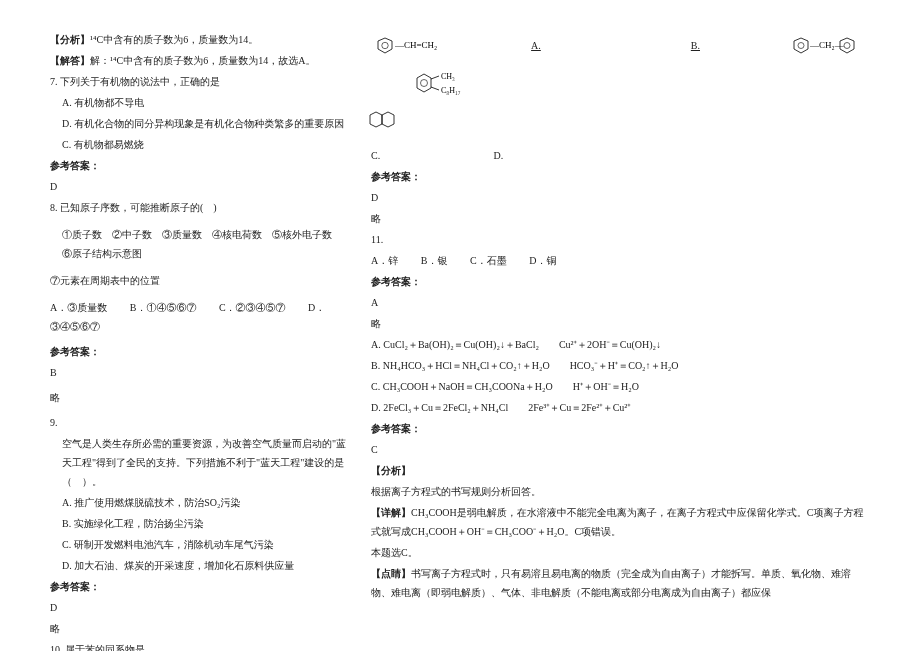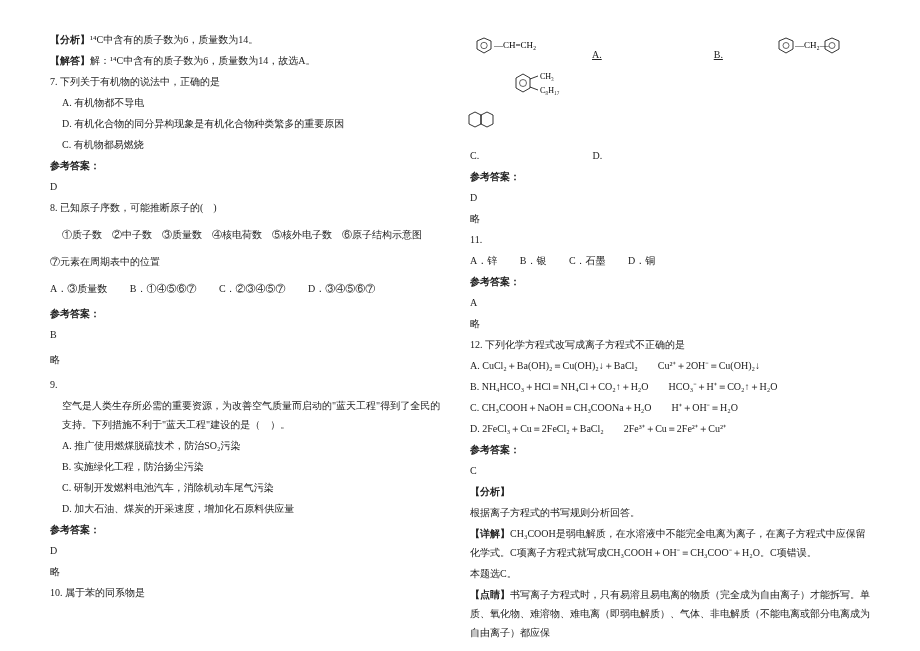--- a/index.html
+++ b/index.html
@@ -15,21 +15,21 @@
     line-height: 1.9;
   }
   .col {
     flex: 1;
     padding: 0 10px;
   }
   .col-left { border-right: none; }
   .bold { font-weight: bold; }
   .indent { padding-left: 12px; }
   .line { margin-bottom: 2px; }
-  .row-opts { display: flex; gap: 52px; align-items: flex-end; margin: 6px 0; text-decoration: underline; }
+  .row-opts { display: flex; gap: 90px; align-items: flex-start; margin: 6px 0; text-decoration: underline; }
   .row-opts2 { display: flex; gap: 100px; align-items: center; margin: 6px 0 10px 0; }
   .svgbox { display: inline-block; vertical-align: middle; }
 </style>
 </head>
 <body>
 
 <div class="col col-left">
   <div class="line">
     <span class="bold">【分析】</span><span>¹⁴C中含有的质子数为6，质量数为14。</span>
   </div>
@@ -127,25 +127,24 @@
   <div class="line">
     <span>A．锌</span>　　
     <span>B．银</span>　　
     <span>C．石墨</span>　　
     <span>D．铜</span>
   </div>
   <div class="line bold">参考答案：</div>
   <div class="line">A</div>
   <div class="line">略</div>
 
-  <div class="line">12. 下列化学方程式改写成离子方程式不正确的是</div>
   <div class="line">A. CuCl₂＋Ba(OH)₂＝Cu(OH)₂↓＋BaCl₂　　Cu²⁺＋2OH⁻＝Cu(OH)₂↓</div>
   <div class="line">B. NH₄HCO₃＋HCl＝NH₄Cl＋CO₂↑＋H₂O　　HCO₃⁻＋H⁺＝CO₂↑＋H₂O</div>
   <div class="line">C. CH₃COOH＋NaOH＝CH₃COONa＋H₂O　　H⁺＋OH⁻＝H₂O</div>
-  <div class="line">D. 2FeCl₃＋Cu＝2FeCl₂＋BaCl₂　　2Fe³⁺＋Cu＝2Fe²⁺＋Cu²⁺</div>
+  <div class="line">D. 2FeCl₃＋Cu＝2FeCl₂＋NH₄Cl　　2Fe³⁺＋Cu＝2Fe²⁺＋Cu²⁺</div>
   <div class="line bold">参考答案：</div>
   <div class="line">C</div>
 
   <div class="line bold">【分析】</div>
   <div class="line">根据离子方程式的书写规则分析回答。</div>
   <div class="line">
     <span class="bold">【详解】</span><span>CH₃COOH是弱电解质，在水溶液中不能完全电离为离子，在离子方程式中应保留化学式。C项离子方程式就写成CH₃COOH＋OH⁻＝CH₃COO⁻＋H₂O。C项错误。</span>
   </div>
   <div class="line">本题选C。</div>
   <div class="line">

